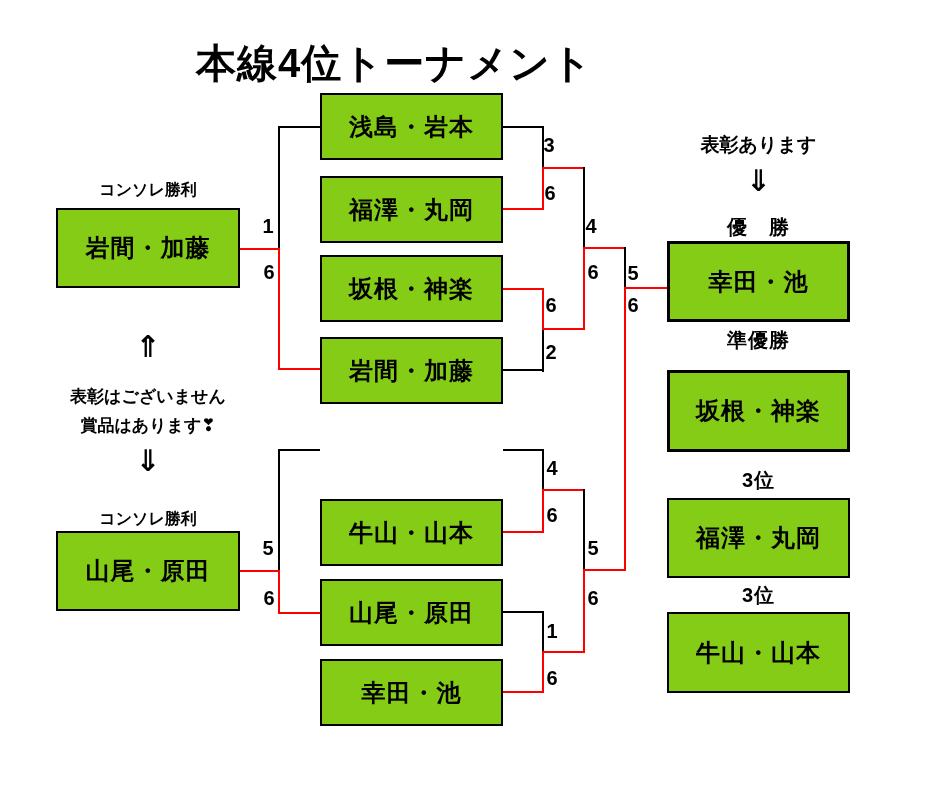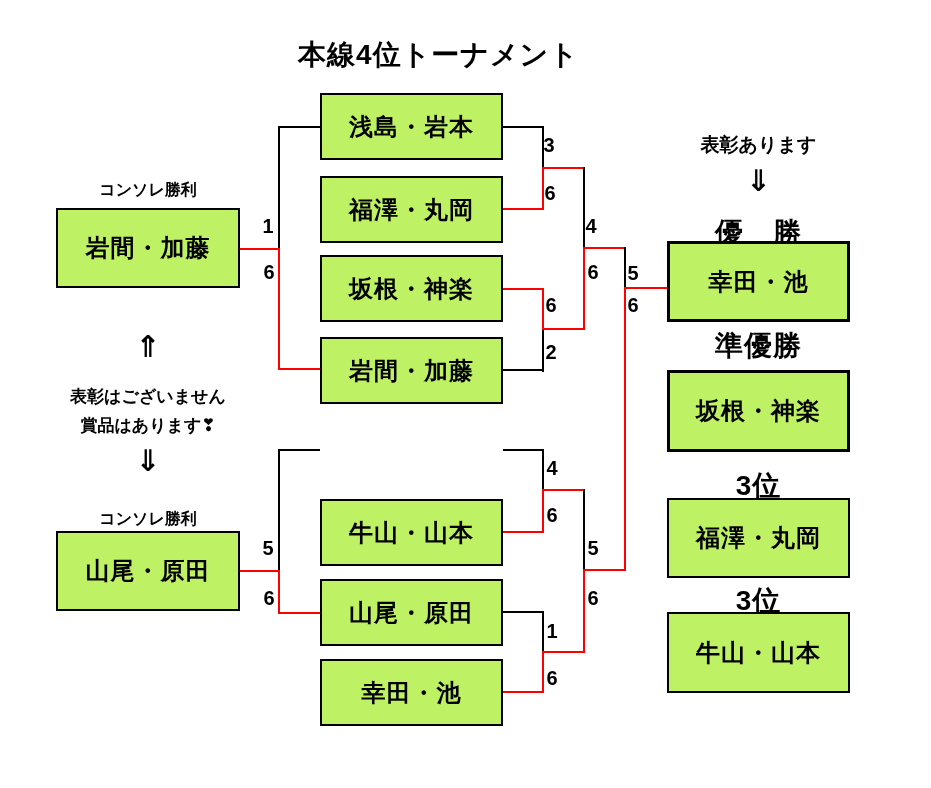--- a/index.html
+++ b/index.html
@@ -4,39 +4,39 @@
 <style>
   html,body{margin:0;padding:0;background:#ffffff;}
   #sheet{
     position:relative;width:931px;height:788px;background:#ffffff;
     font-family:"Liberation Sans","DejaVu Sans",sans-serif;
     font-weight:bold;color:#000;overflow:hidden;
   }
   .abs{position:absolute;}
   .title{
     left:0;top:36px;width:789px;text-align:center;
-    font-size:28px;letter-spacing:1px;padding-left:44px;
+    font-size:40px;letter-spacing:1px;
   }
   .box{
-    position:absolute;background:#bef264;border:2px solid #000;
+    position:absolute;background:#84cc16;border:2px solid #000;
     box-sizing:border-box;display:flex;align-items:center;justify-content:center;
     font-size:24px;letter-spacing:1px;
   }
   .box.thick{border-width:3px;}
   .ln{position:absolute;}
   .k{background:#000000;}
   .r{background:#ff0000;}
   .score{
     position:absolute;width:24px;height:24px;line-height:24px;
     text-align:center;font-size:20px;
   }
   .lbl{position:absolute;text-align:center;}
   .lbl-small{font-size:16px;}
   .lbl-mid{font-size:19px;}
-  .lbl-rank{font-size:28px;letter-spacing:1px;}
+  .lbl-rank{font-size:20px;letter-spacing:1px;}
   .arrow{position:absolute;text-align:center;font-size:30px;line-height:30px;}
   .note{position:absolute;text-align:center;font-size:17px;}
 </style>
 </head>
 <body>
 
 <div id="sheet">
 
   <div class="abs title">本線4位トーナメント</div>
 

